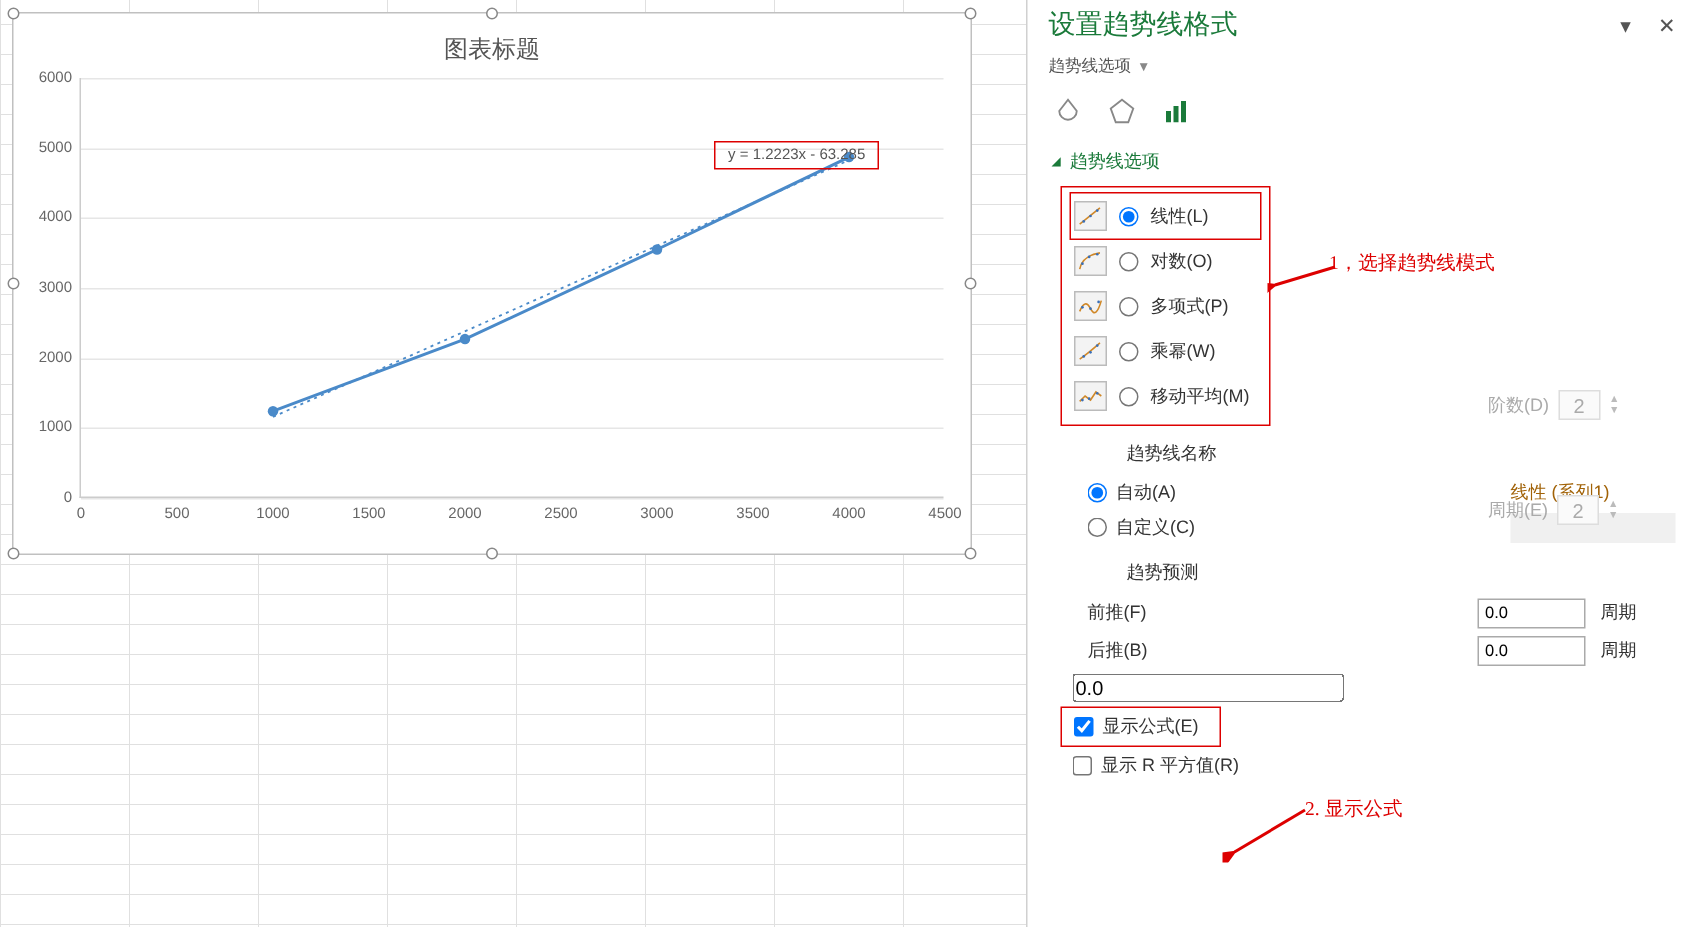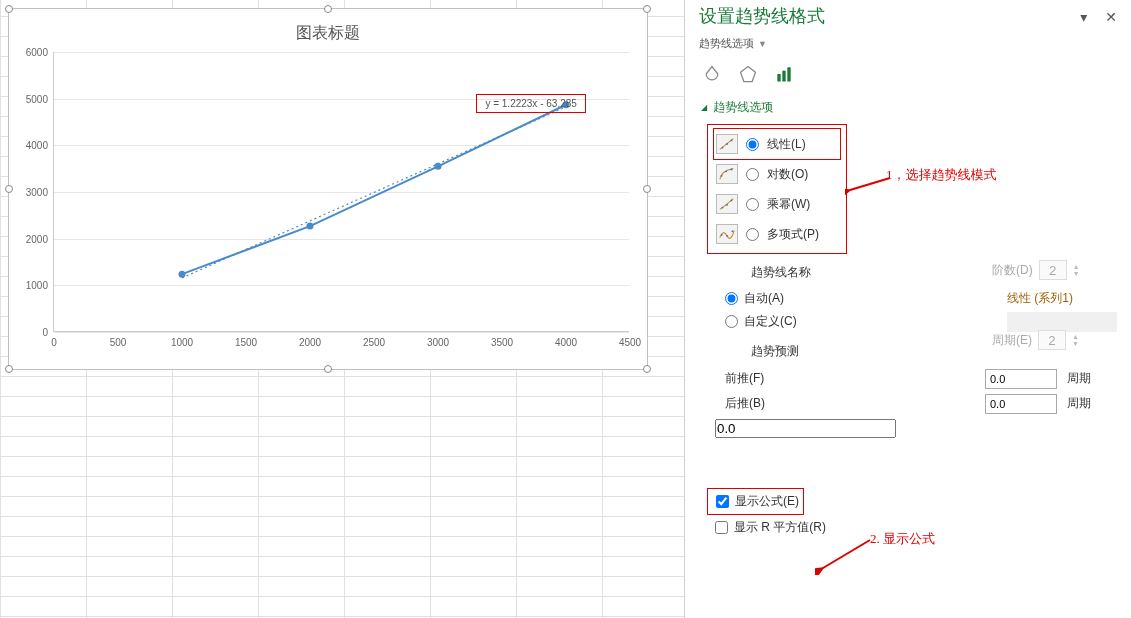--- a/index.html
+++ b/index.html
@@ -54,21 +54,21 @@
   .sec-label { font-size: 12px; color: #333; margin-bottom: 6px; margin-left: 44px; }
   .radio-row { display: flex; align-items: center; gap: 6px; padding: 3px 18px; font-size: 12px; }
   .name-right { position: absolute; left: 300px; font-size: 12px; color: #a16207; }
   .name-input { position: absolute; left: 300px; width: 110px; height: 20px; background: #f0f0f0; border: none; }
 
   .fc-row { display: flex; align-items: center; gap: 10px; padding: 4px 18px; font-size: 12px; position: relative; }
   .fc-row .num { position: absolute; left: 278px; width: 72px; height: 20px; border: 1px solid #aaa; padding: 1px 4px; font-size: 11px; }
   .fc-row .unit { position: absolute; left: 360px; font-size: 12px; }
 
   .chk-row { display: flex; align-items: center; gap: 6px; padding: 4px 0 4px 8px; font-size: 12px; }
-  .chk-row.boxed { border: 1px solid #d00; width: fit-content; padding-right: 4px; margin-top: 47px; }
+  .chk-row.boxed { border: 1px solid #d00; width: fit-content; padding-right: 14px; }
 
   .annot { position: absolute; color: #d00; font-size: 13px; font-family: "SimSun", serif; }
   .arrow-svg { position: absolute; pointer-events: none; }
 
   .order-row { position: absolute; left: 992px; display: flex; align-items: center; gap: 6px; font-size: 12px; color: #aaa; }
   .order-row input { width: 28px; height: 20px; border: 1px solid #ddd; background: #fafafa; color: #aaa; text-align: center; }
   .spin { display: inline-flex; flex-direction: column; font-size: 7px; line-height: 7px; color: #bbb; }
 </style>
 </head>
 <body>
@@ -189,40 +189,52 @@
               <circle cx="9" cy="5" r="1" fill="#3a6fb7"></circle>
               <circle cx="15" cy="3" r="1" fill="#3a6fb7"></circle>
             </svg>
           </span>
         <input type="radio" name="tt" style="">
           <label>对数(O)</label>
       </div>
       <div class="trend-row">
         <span class="thumb">
             <svg viewBox="0 0 20 16">
+              <path d="M2 12 Q6 2 10 10 T18 4" stroke="#d08828" fill="none" stroke-width="1.2"></path>
+              <circle cx="4" cy="9" r="1" fill="#3a6fb7"></circle>
+              <circle cx="10" cy="10" r="1" fill="#3a6fb7"></circle>
+              <circle cx="16" cy="5" r="1" fill="#3a6fb7"></circle>
+            </svg>
+          </span>
+        <input type="radio" name="tt" style="">
+          <label>多项式(P)</label>
+      </div>
+      <div class="trend-row">
+        <span class="thumb">
+            <svg viewBox="0 0 20 16">
               <path d="M2 14 Q8 10 17 2" stroke="#d08828" fill="none" stroke-width="1.2"></path>
               <circle cx="5" cy="12" r="1" fill="#3a6fb7"></circle>
               <circle cx="10" cy="9" r="1" fill="#3a6fb7"></circle>
               <circle cx="15" cy="4" r="1" fill="#3a6fb7"></circle>
             </svg>
           </span>
         <input type="radio" name="tt" style="">
           <label>乘幂(W)</label>
       </div>
       <div class="trend-row">
         <span class="thumb">
             <svg viewBox="0 0 20 16">
-              <path d="M2 12 Q6 2 10 10 T18 4" stroke="#d08828" fill="none" stroke-width="1.2"></path>
-              <circle cx="4" cy="9" r="1" fill="#3a6fb7"></circle>
-              <circle cx="10" cy="10" r="1" fill="#3a6fb7"></circle>
-              <circle cx="16" cy="5" r="1" fill="#3a6fb7"></circle>
+              <path d="M2 12 L6 8 L10 11 L14 5 L18 8" stroke="#d08828" fill="none" stroke-width="1.2"></path>
+              <circle cx="4" cy="11" r="1" fill="#3a6fb7"></circle>
+              <circle cx="9" cy="10" r="1" fill="#3a6fb7"></circle>
+              <circle cx="15" cy="6" r="1" fill="#3a6fb7"></circle>
             </svg>
           </span>
         <input type="radio" name="tt" style="">
-          <label>多项式(P)</label>
+          <label>移动平均(M)</label>
       </div>
     </div>
 
     <div class="name-section">
       <div class="sec-label">趋势线名称</div>
       <div class="radio-row" style="position:relative;">
         <input type="radio" name="tn" checked="" style="">
           <span>自动(A)</span>
         <span class="name-right">线性 (系列1)</span>
       </div>

